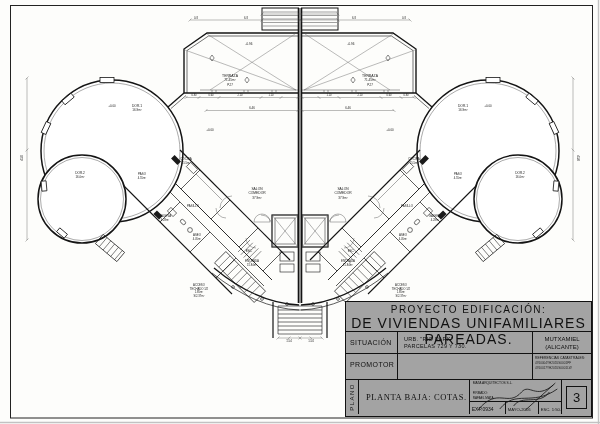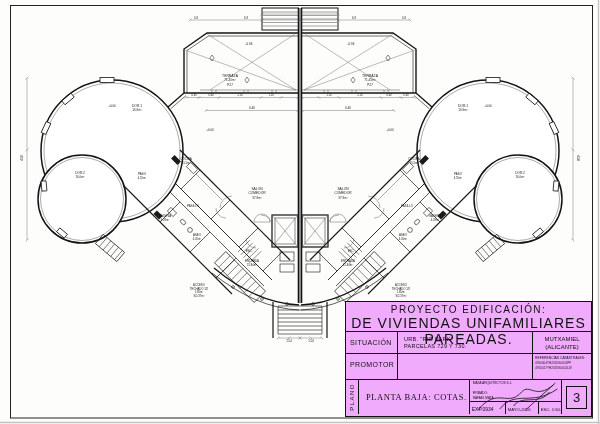--- a/index.html
+++ b/index.html
@@ -4,21 +4,21 @@
 <style>
   html,body{margin:0;padding:0;}
   body{width:600px;height:424px;background:#fdfdfb;overflow:hidden;
        font-family:"Liberation Sans",sans-serif;color:#111;}
   .stage{position:relative;width:600px;height:424px;}
   svg{position:absolute;left:0;top:0;}
   #plan-labels text{fill:#1b1b1b;font-family:"Liberation Sans",sans-serif;}
 
   
   .tblock{position:absolute;left:345px;top:301px;width:247px;height:116px;
-          border:1.4px solid #111;background:#f0abfc;box-sizing:border-box;}
+          border:1.4px solid #111;background:#a3a3a3;box-sizing:border-box;}
   .tblock *{box-sizing:border-box;}
   .tb-title{height:30px;border-bottom:1px solid #111;text-align:center;padding-top:2px;}
   .tb-title .l1{font-size:10px;letter-spacing:1.4px;}
   .tb-title .l2{font-size:14px;letter-spacing:1px;}
   .tb-row{display:flex;border-bottom:1px solid #111;}
   .tb-sit{height:22px;}
   .tb-prom{height:26px;}
   .cell-label{width:52px;border-right:1px solid #111;font-size:7px;
               padding:7px 0 0 4px;letter-spacing:.4px;}
   .cell-value{flex:1;border-right:1px solid #111;font-size:5.5px;

